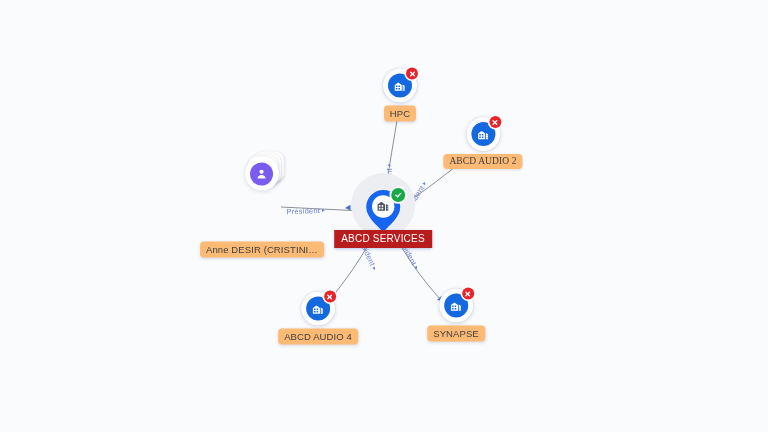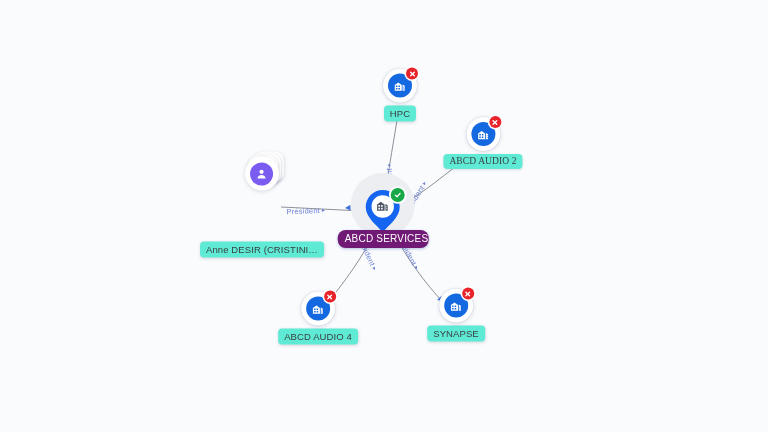--- a/index.html
+++ b/index.html
@@ -83,21 +83,21 @@
     display: flex;
     align-items: center;
     justify-content: center;
     box-shadow: 0 0 0 1.6px #ffffff;
   }
   .badge.red { background: #e8242a; }
   .badge svg { display: block; }
 
   .node-label {
     margin-top: 3px;
-    background: #5eead4;
+    background: #fdba74;
     border-radius: 4px;
     padding: 2px 6px 3px 6px;
     font-size: 9.5px;
     color: #3c4043;
     white-space: nowrap;
     box-shadow: 0 1px 3px rgba(30,40,80,0.14);
     letter-spacing: 0.1px;
   }
 
   
@@ -175,24 +175,24 @@
     border-radius: 50%;
     background: #17a948;
     display: flex;
     align-items: center;
     justify-content: center;
     box-shadow: 0 0 0 1.8px #ffffff;
     z-index: 2;
   }
   .center-label {
     margin-top: -4px;
-    background: #701a75;
+    background: #b91c1c;
     color: #ffffff;
-    border-radius: 8px;
-    padding: 3px 0 4px 7px;
+    border-radius: 0;
+    padding: 3px 7px 4px 7px;
     font-size: 10px;
     white-space: nowrap;
     box-shadow: 0 1px 3px rgba(20,60,160,0.3);
     z-index: 3;
     letter-spacing: 0.2px;
   }
 </style>
 </head>
 <body>
 

